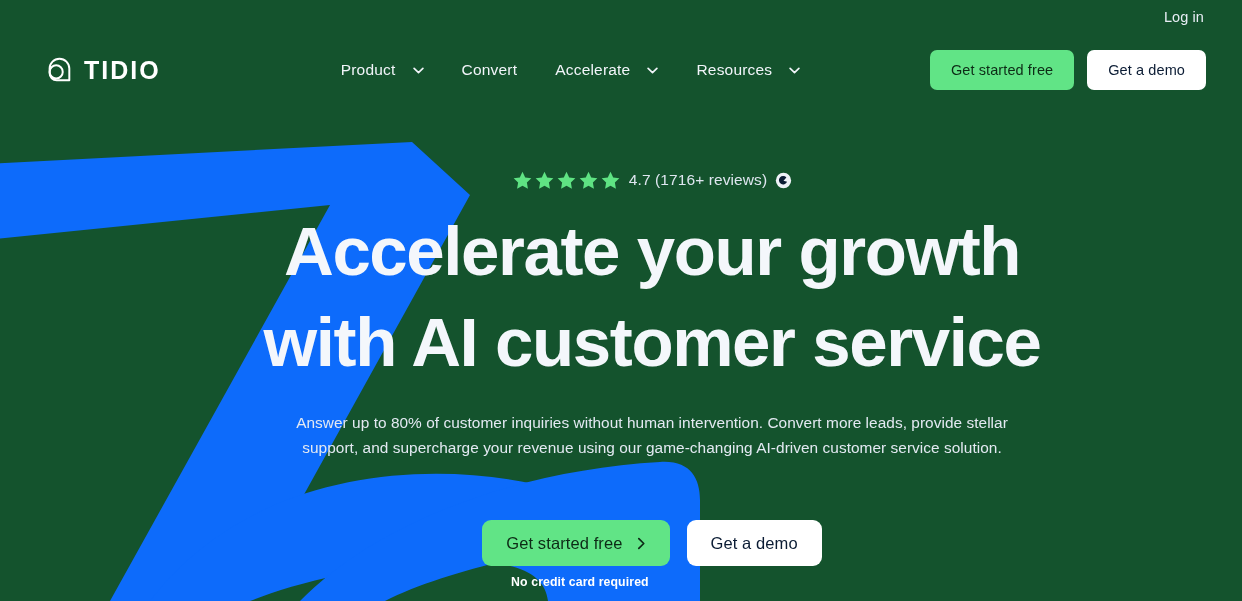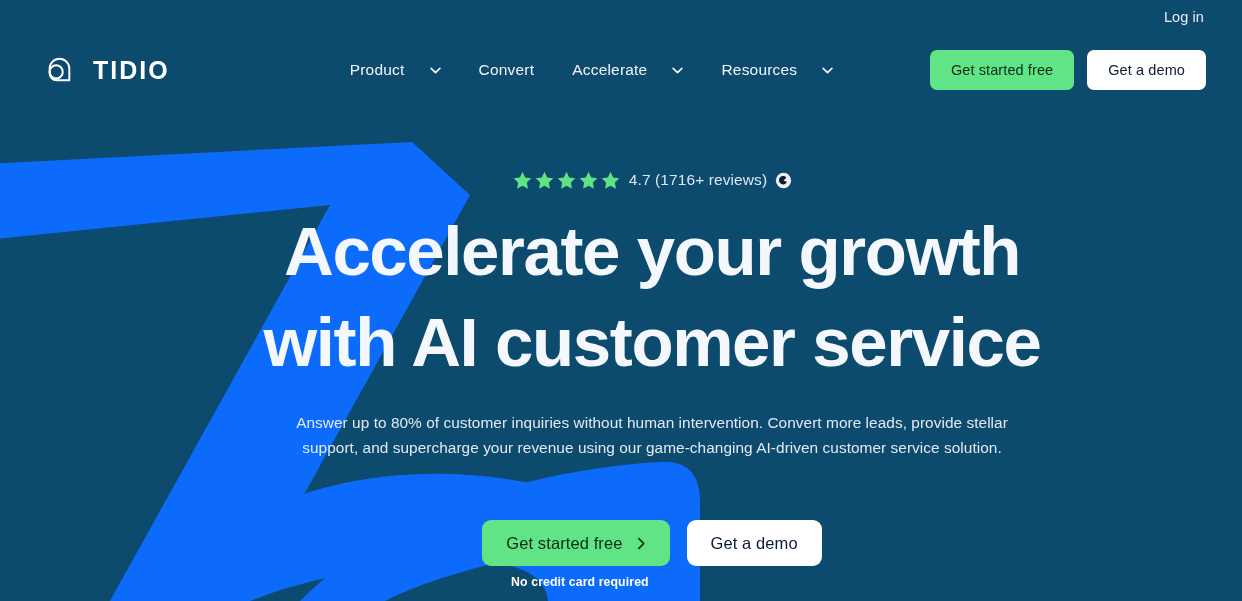--- a/index.html
+++ b/index.html
@@ -15,21 +15,21 @@
     background: #061530;
     font-family: "Liberation Sans", sans-serif;
     -webkit-font-smoothing: antialiased;
     position: relative;
   }
 
   .page {
     position: relative;
     width: 1242px;
     height: 601px;
-    background: #0c4a6e;
+    background: #14532d;
     overflow: hidden;
   }
 
   
   .bg-graphic {
     position: absolute;
     left: 0;
     top: 0;
     width: 1242px;
     height: 601px;
@@ -65,21 +65,21 @@
   .nav-main {
     height: 72px;
     display: flex;
     align-items: center;
   }
 
   
   .logo {
     display: flex;
     align-items: center;
-    gap: 19px;
+    gap: 10px;
     margin-left: 8px;
     cursor: pointer;
     flex: 0 0 auto;
   }
   .logo-mark { width: 30px; height: 30px; display: block; }
   .logo-text {
     color: #ffffff;
     font-size: 25px;
     font-weight: 700;
     letter-spacing: 2.0px;
@@ -90,21 +90,21 @@
   .nav-links {
     display: flex;
     align-items: center;
     gap: 38px;
     margin-left: 180px;
     flex: 0 0 auto;
   }
   .nav-item {
     display: flex;
     align-items: center;
-    gap: 25px;
+    gap: 17px;
     color: #f2f5fa;
     font-size: 15.5px;
     letter-spacing: 0.2px;
     cursor: pointer;
     white-space: nowrap;
   }
   .chevron-down {
     width: 11px;
     height: 7px;
     display: block;

